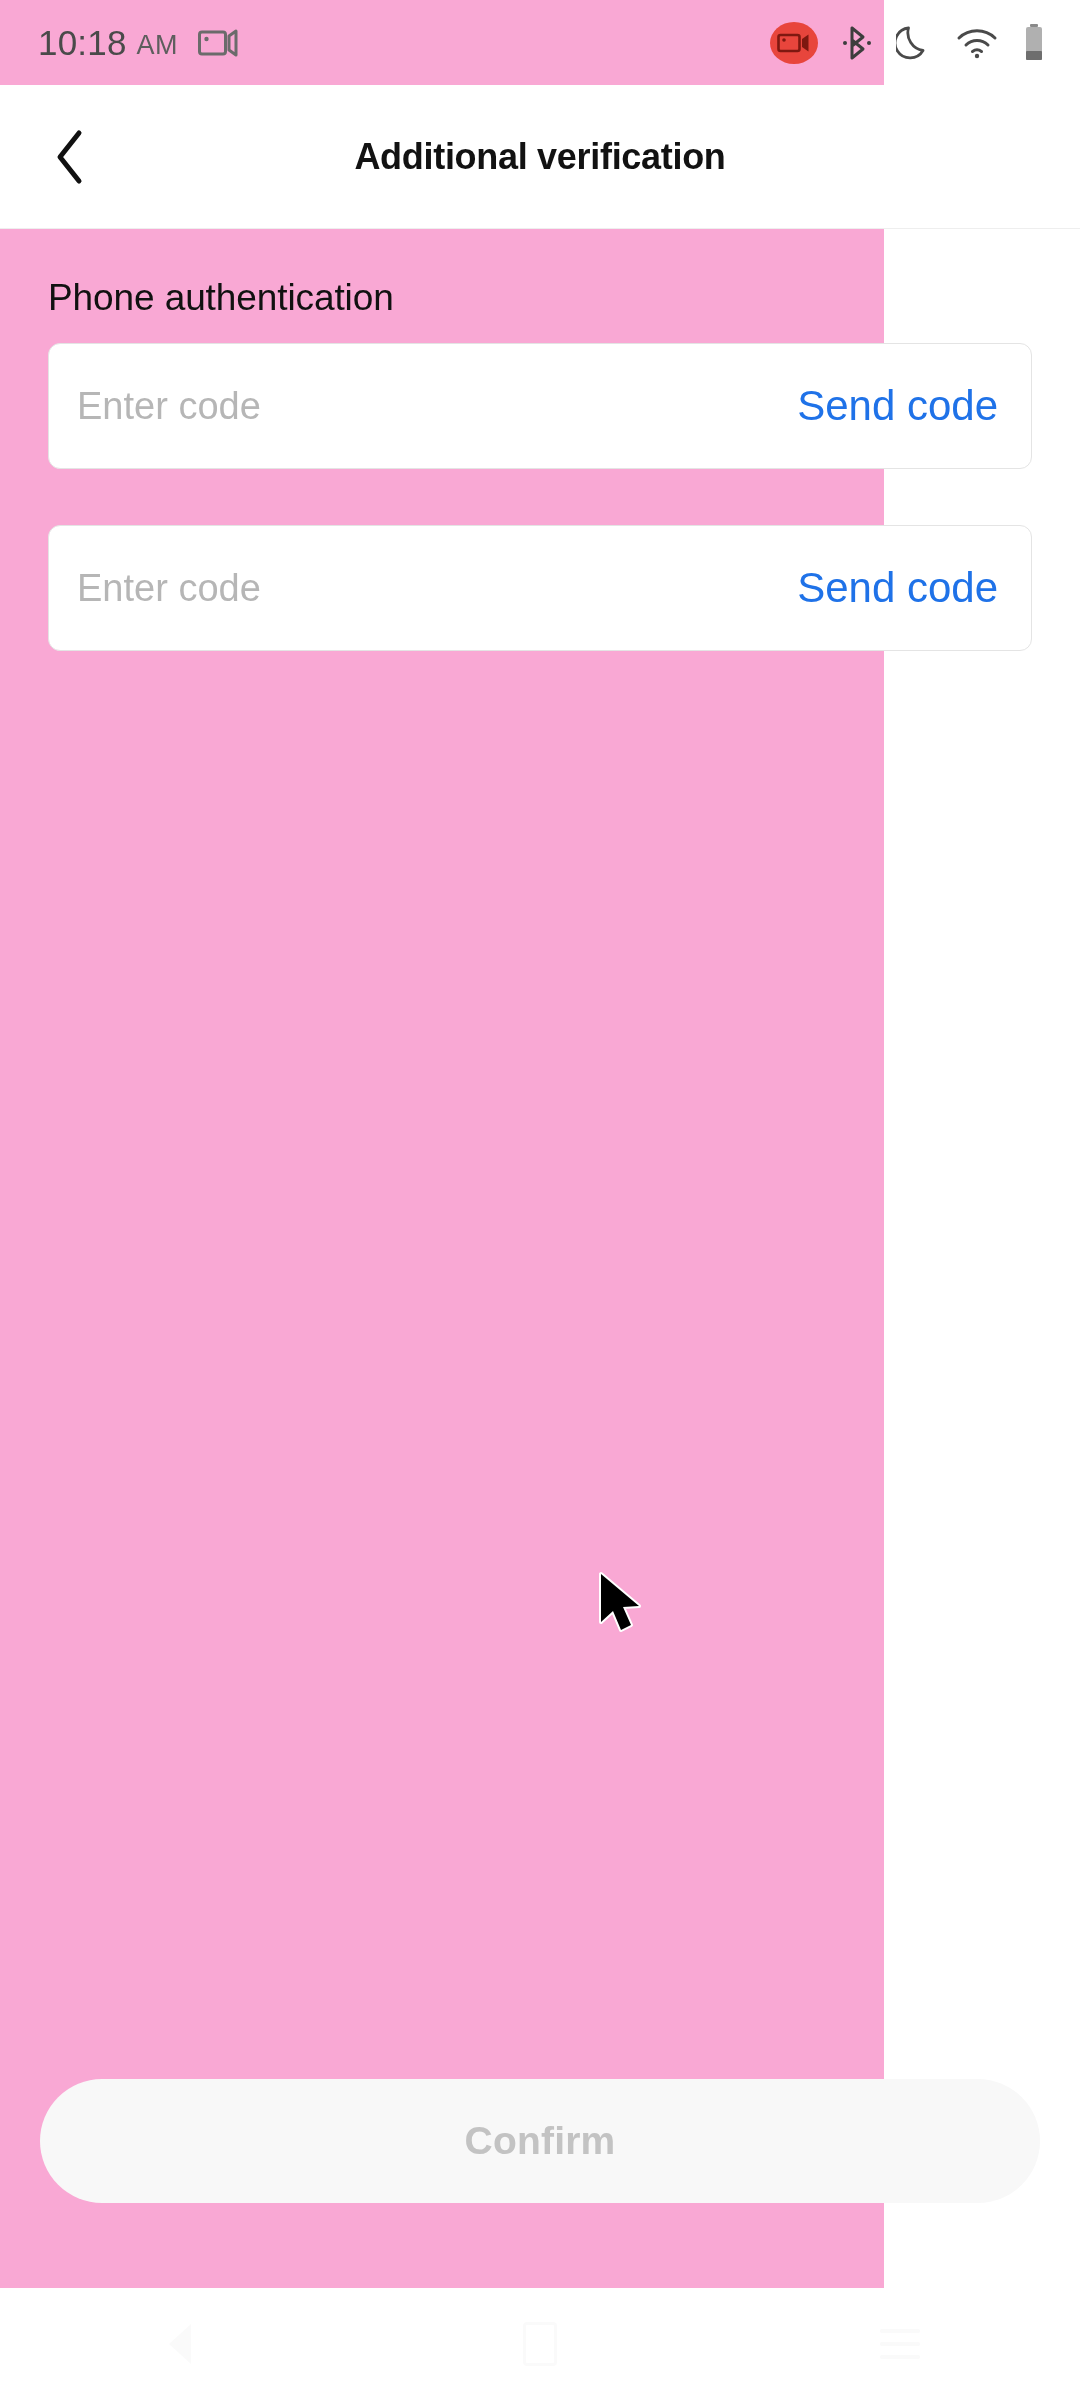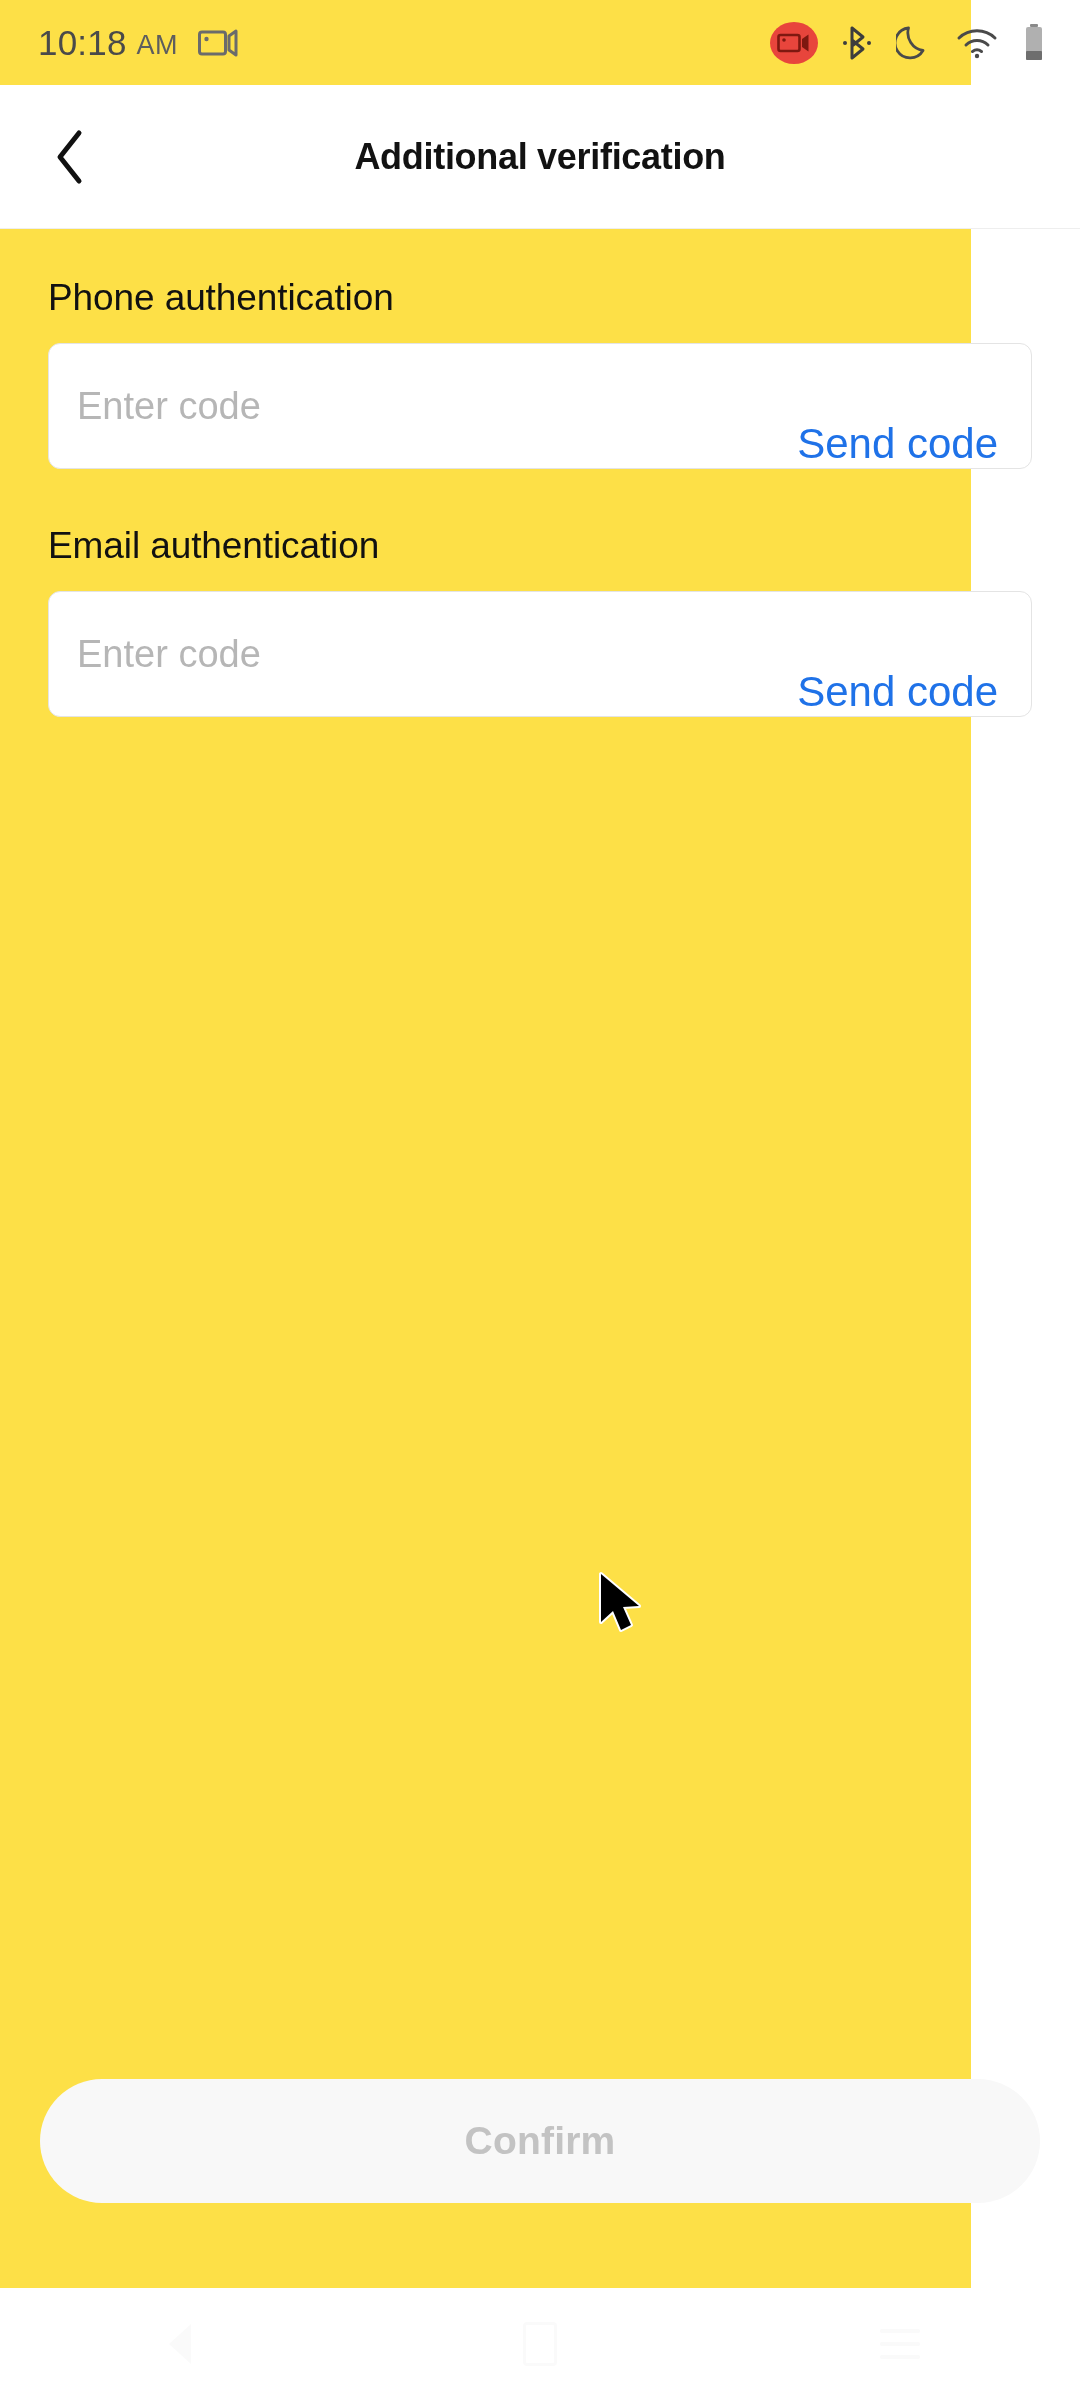--- a/index.html
+++ b/index.html
@@ -5,23 +5,23 @@
   * { box-sizing: border-box; margin: 0; padding: 0; }
   html, body {
     width: 1080px;
     height: 2400px;
     background: #ffffff;
     font-family: "Liberation Sans", sans-serif;
     overflow: hidden;
   }
   .screen {
     position: relative;
-    width: 971px;
+    width: 884px;
     height: 2400px;
-    background: #fde047;
+    background: #f9a8d4;
   }
 
   
   .status-bar {
     position: absolute;
     top: 0; left: 0;
     width: 1080px;
     height: 85px;
     display: flex;
     align-items: center;
@@ -112,21 +112,21 @@
     margin-bottom: 24px;
   }
   .input-row {
     position: relative;
     width: 984px;
     height: 126px;
     border: 1.5px solid #e4e4e4;
     border-radius: 12px;
     background: #ffffff;
     display: flex;
-    align-items: flex-end;
+    align-items: center;
     justify-content: space-between;
     padding: 0 33px 0 28px;
   }
   .code-input {
     flex: 1;
     border: none;
     outline: none;
     background: transparent;
     font-family: "Liberation Sans", sans-serif;
     font-size: 38px;
@@ -286,21 +286,20 @@
 
     <div class="field-group first">
       <div class="field-label">Phone authentication</div>
       <div class="input-row">
         <input class="code-input" type="text" placeholder="Enter code" style="">
         <span class="send-code">Send code</span>
       </div>
     </div>
 
     <div class="field-group second">
-      <div class="field-label">Email authentication</div>
       <div class="input-row">
         <input class="code-input" type="text" placeholder="Enter code" style="">
         <span class="send-code">Send code</span>
       </div>
     </div>
 
   </div>
 
   <button class="confirm-btn" disabled="">Confirm</button>
 

